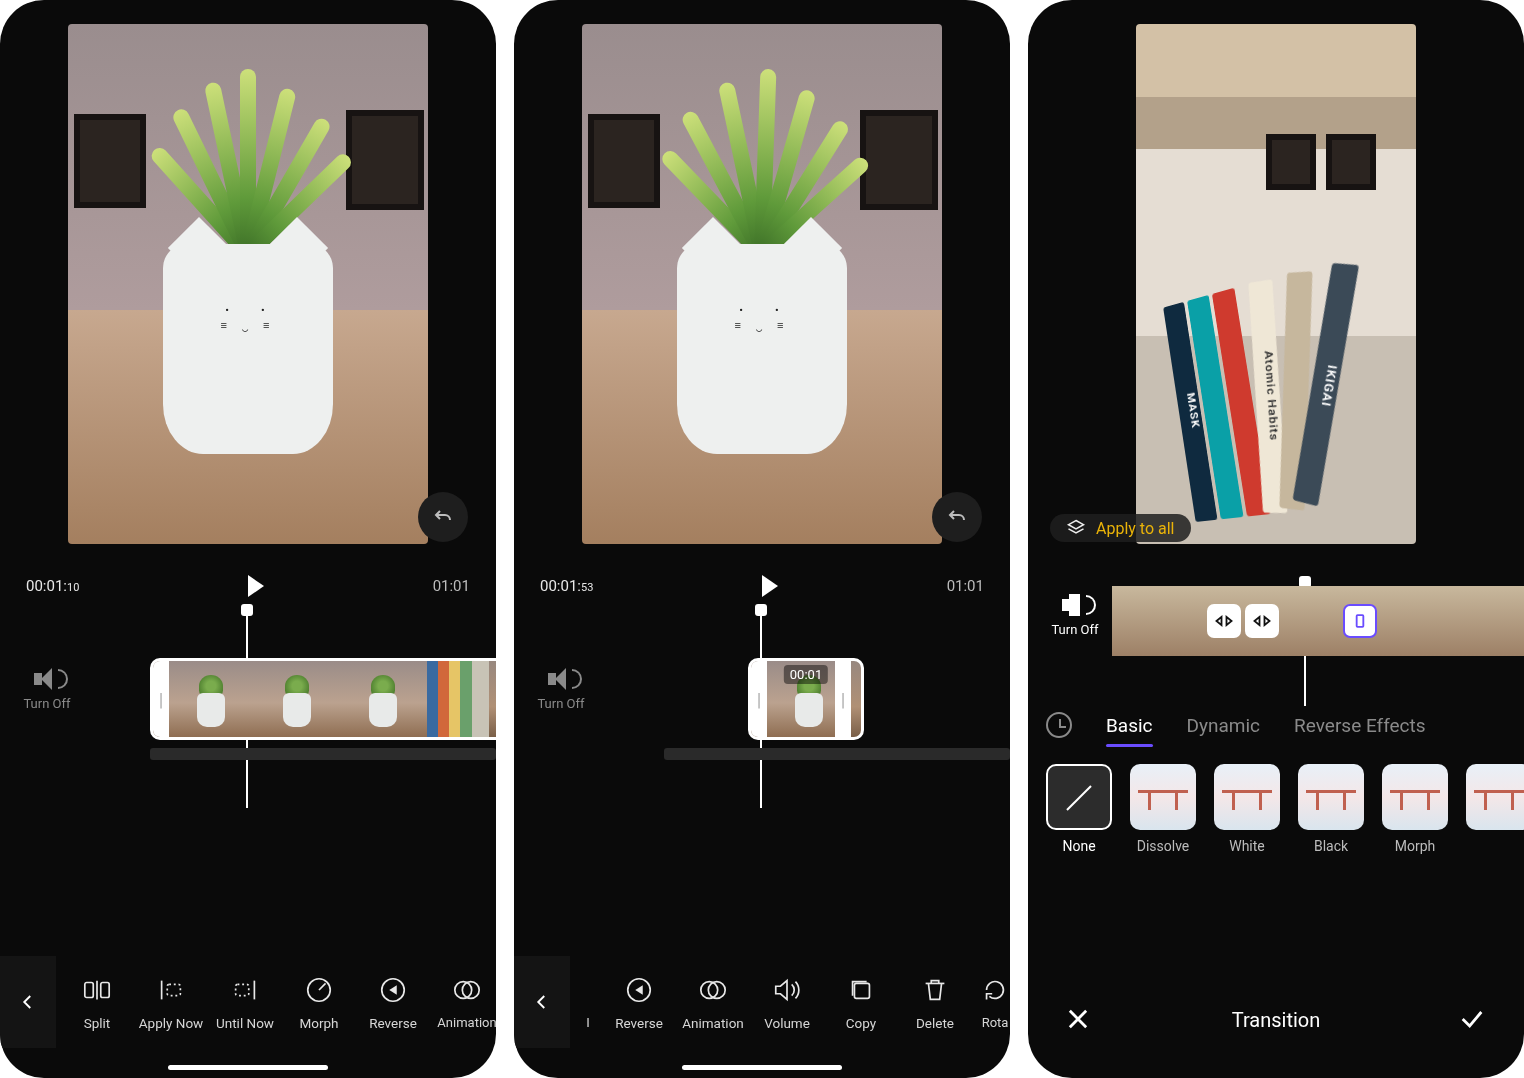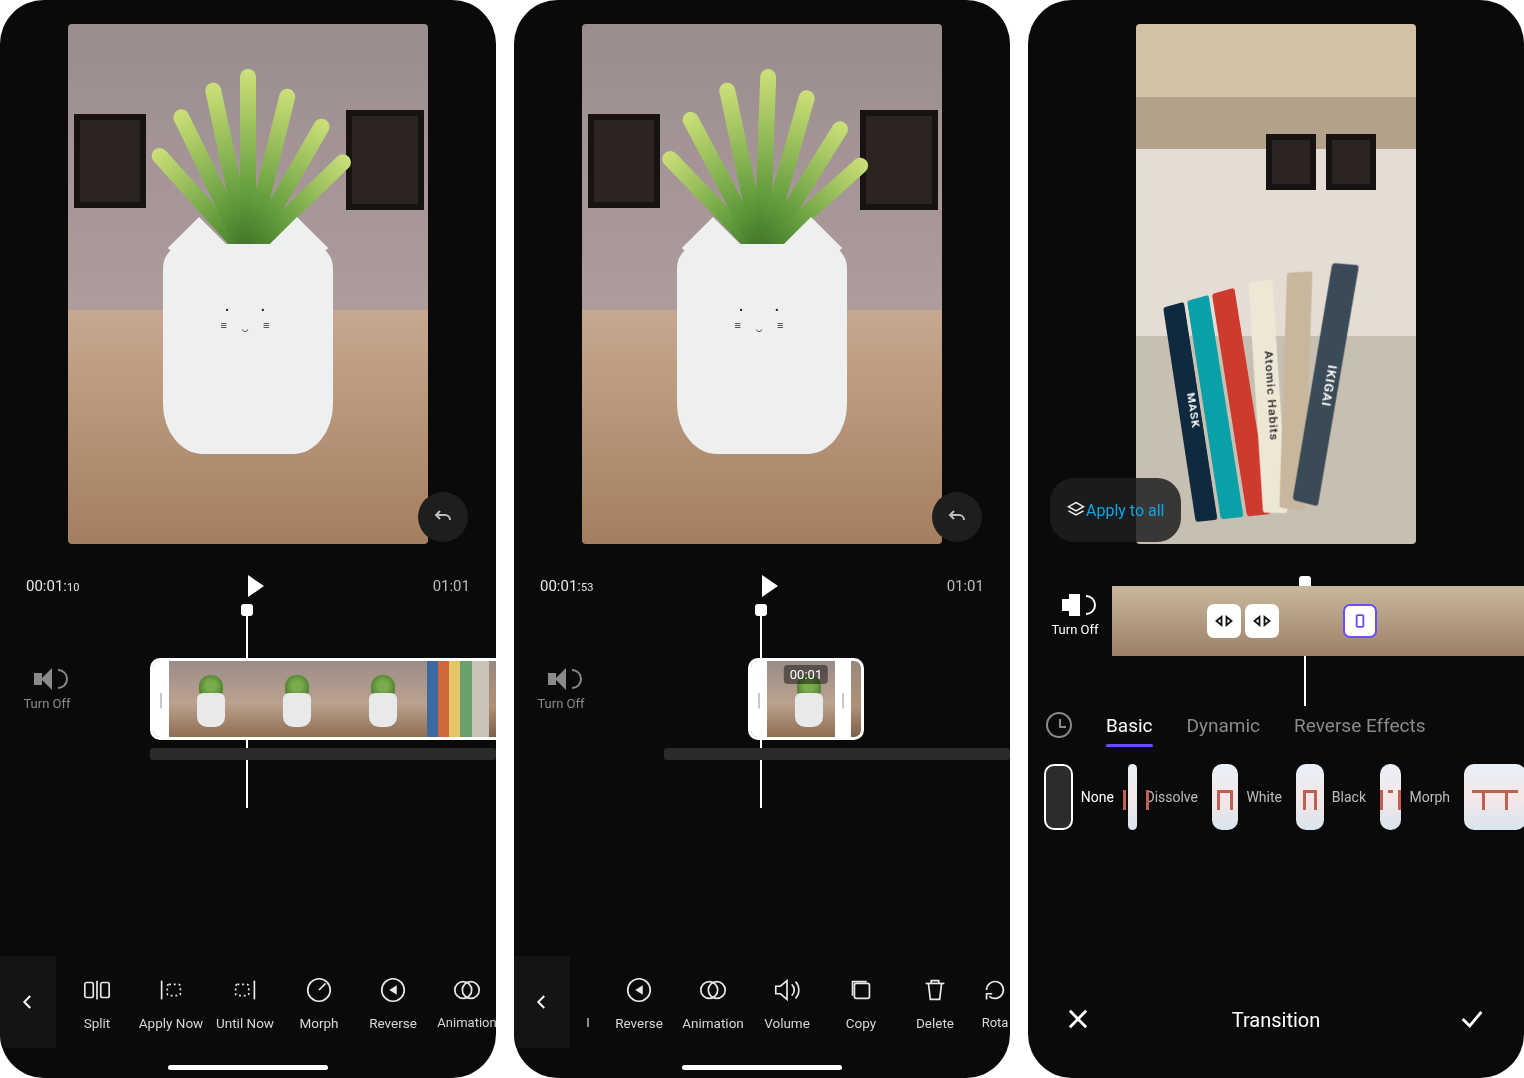--- a/index.html
+++ b/index.html
@@ -203,22 +203,22 @@
   .books-stack {
     position:absolute; left:30px; bottom:30px; display:flex; gap:4px;
     transform:perspective(600px) rotateY(-24deg) rotateZ(-10deg);
   }
   .book { width:26px; height:230px; border-radius:3px; writing-mode:vertical-rl;
     font-size:12px; color:#fff; padding:10px 2px; text-align:center;
     font-weight:600; letter-spacing:1px;
   }
   .apply-all-chip {
     position:absolute; left:22px; bottom:28px;
-    background:rgba(30,30,30,.85); color:#0ea5e9; font-size:16px;
-    padding:22px 16px; border-radius:24px; display:flex; align-items:center; gap:0;
+    background:rgba(30,30,30,.85); color:#eab308; font-size:16px;
+    padding:4px 16px; border-radius:24px; display:flex; align-items:center; gap:10px;
   }
   .apply-all-chip svg { width:20px; height:20px; stroke:#eee; fill:none; stroke-width:1.8; }
 
   .p3-timeline {
     position:relative; height:130px; padding-top:16px;
   }
   .p3-timeline .turnoff { top:24px; color:#fff; }
   .p3-timeline .turnoff .spk::before,
   .p3-timeline .turnoff .spk::after { background:#fff; border-right-color:#fff; }
   .p3-timeline .turnoff .waves { border-color:#fff; }
@@ -263,21 +263,21 @@
   .tabs .tab.active { color:#fff; position:relative; }
   .tabs .tab.active::after {
     content:""; position:absolute; left:0; right:0; bottom:-10px; height:3px;
     background:#6a4cff; border-radius:2px;
   }
 
   .trans-list {
     display:flex; gap:14px; padding:14px 16px 0 16px; overflow:hidden;
   }
   .trans-item {
-    width:70px; flex-shrink:0; display:flex; flex-direction:row; align-items:center; gap:8px;
+    width:70px; flex-shrink:0; display:flex; flex-direction:column; align-items:center; gap:8px;
     font-size:14px; color:#bcbcbc;
   }
   .trans-item .sw {
     width:66px; height:66px; border-radius:10px;
     background:linear-gradient(180deg,#e8f0f8 0%, #f4e7e8 50%, #d9e5ee 100%);
     position:relative;
   }
   .trans-item .sw.none {
     background:#2c2c2c; border:2px solid #fff;
   }

